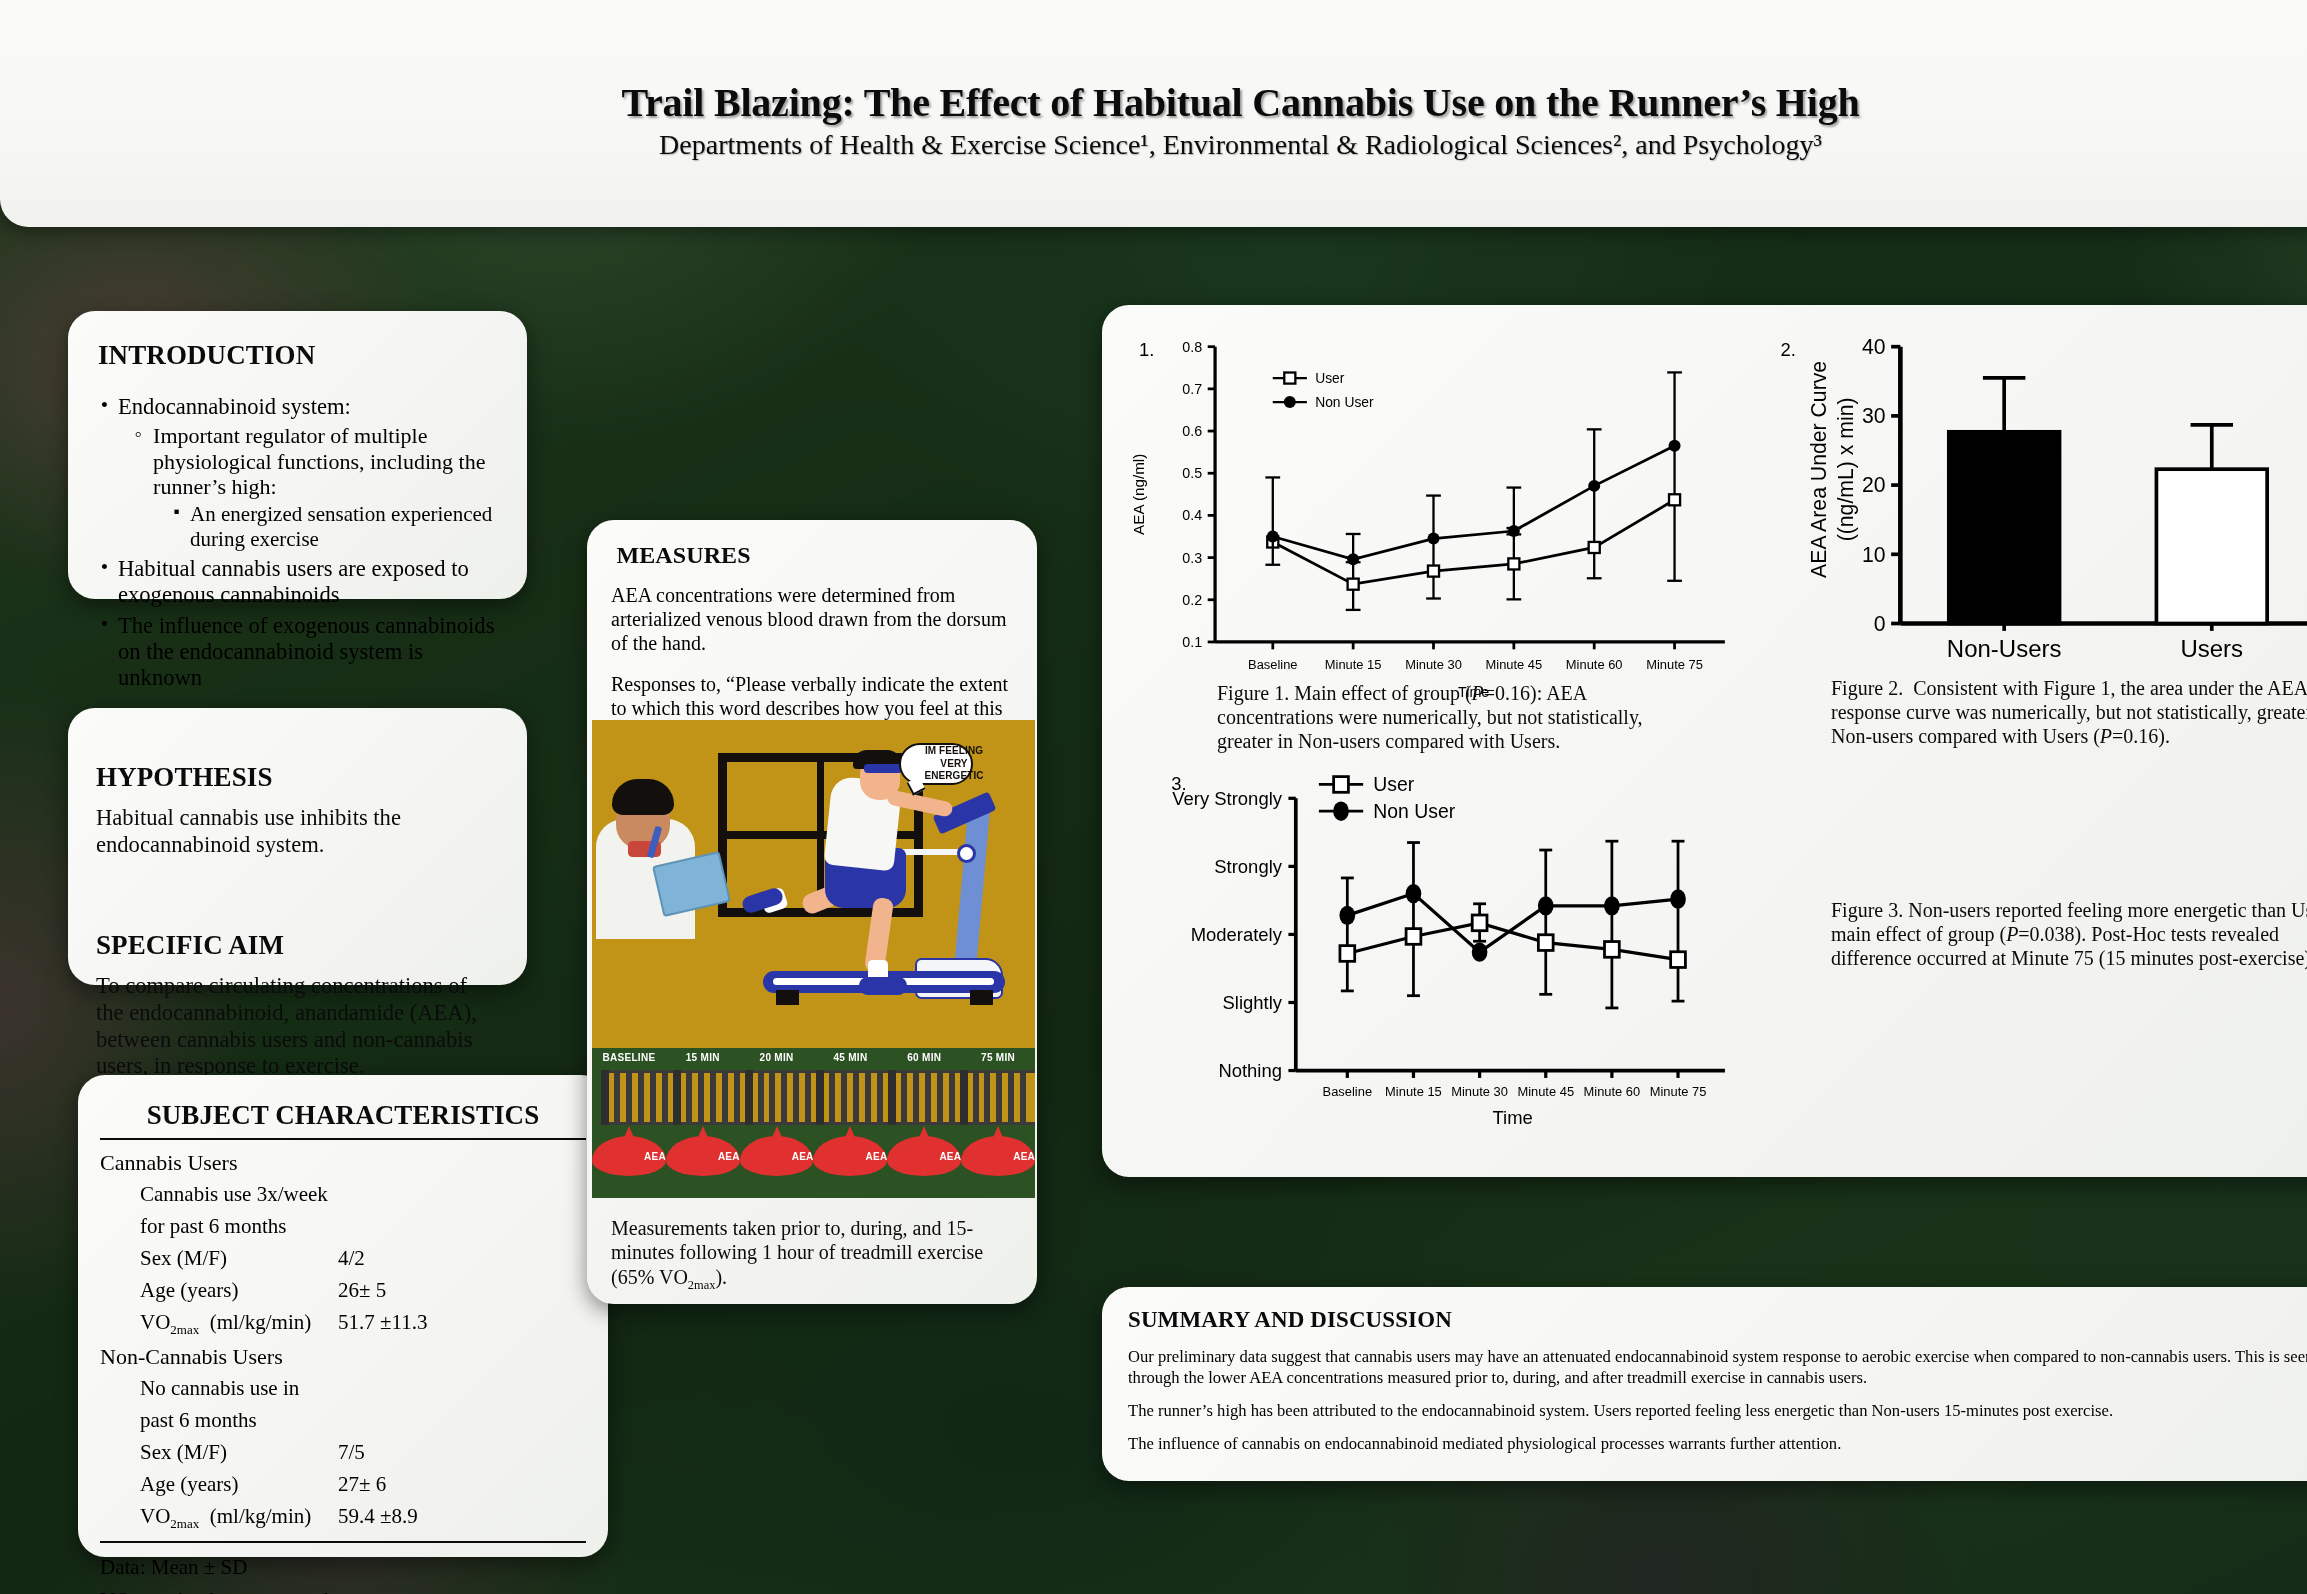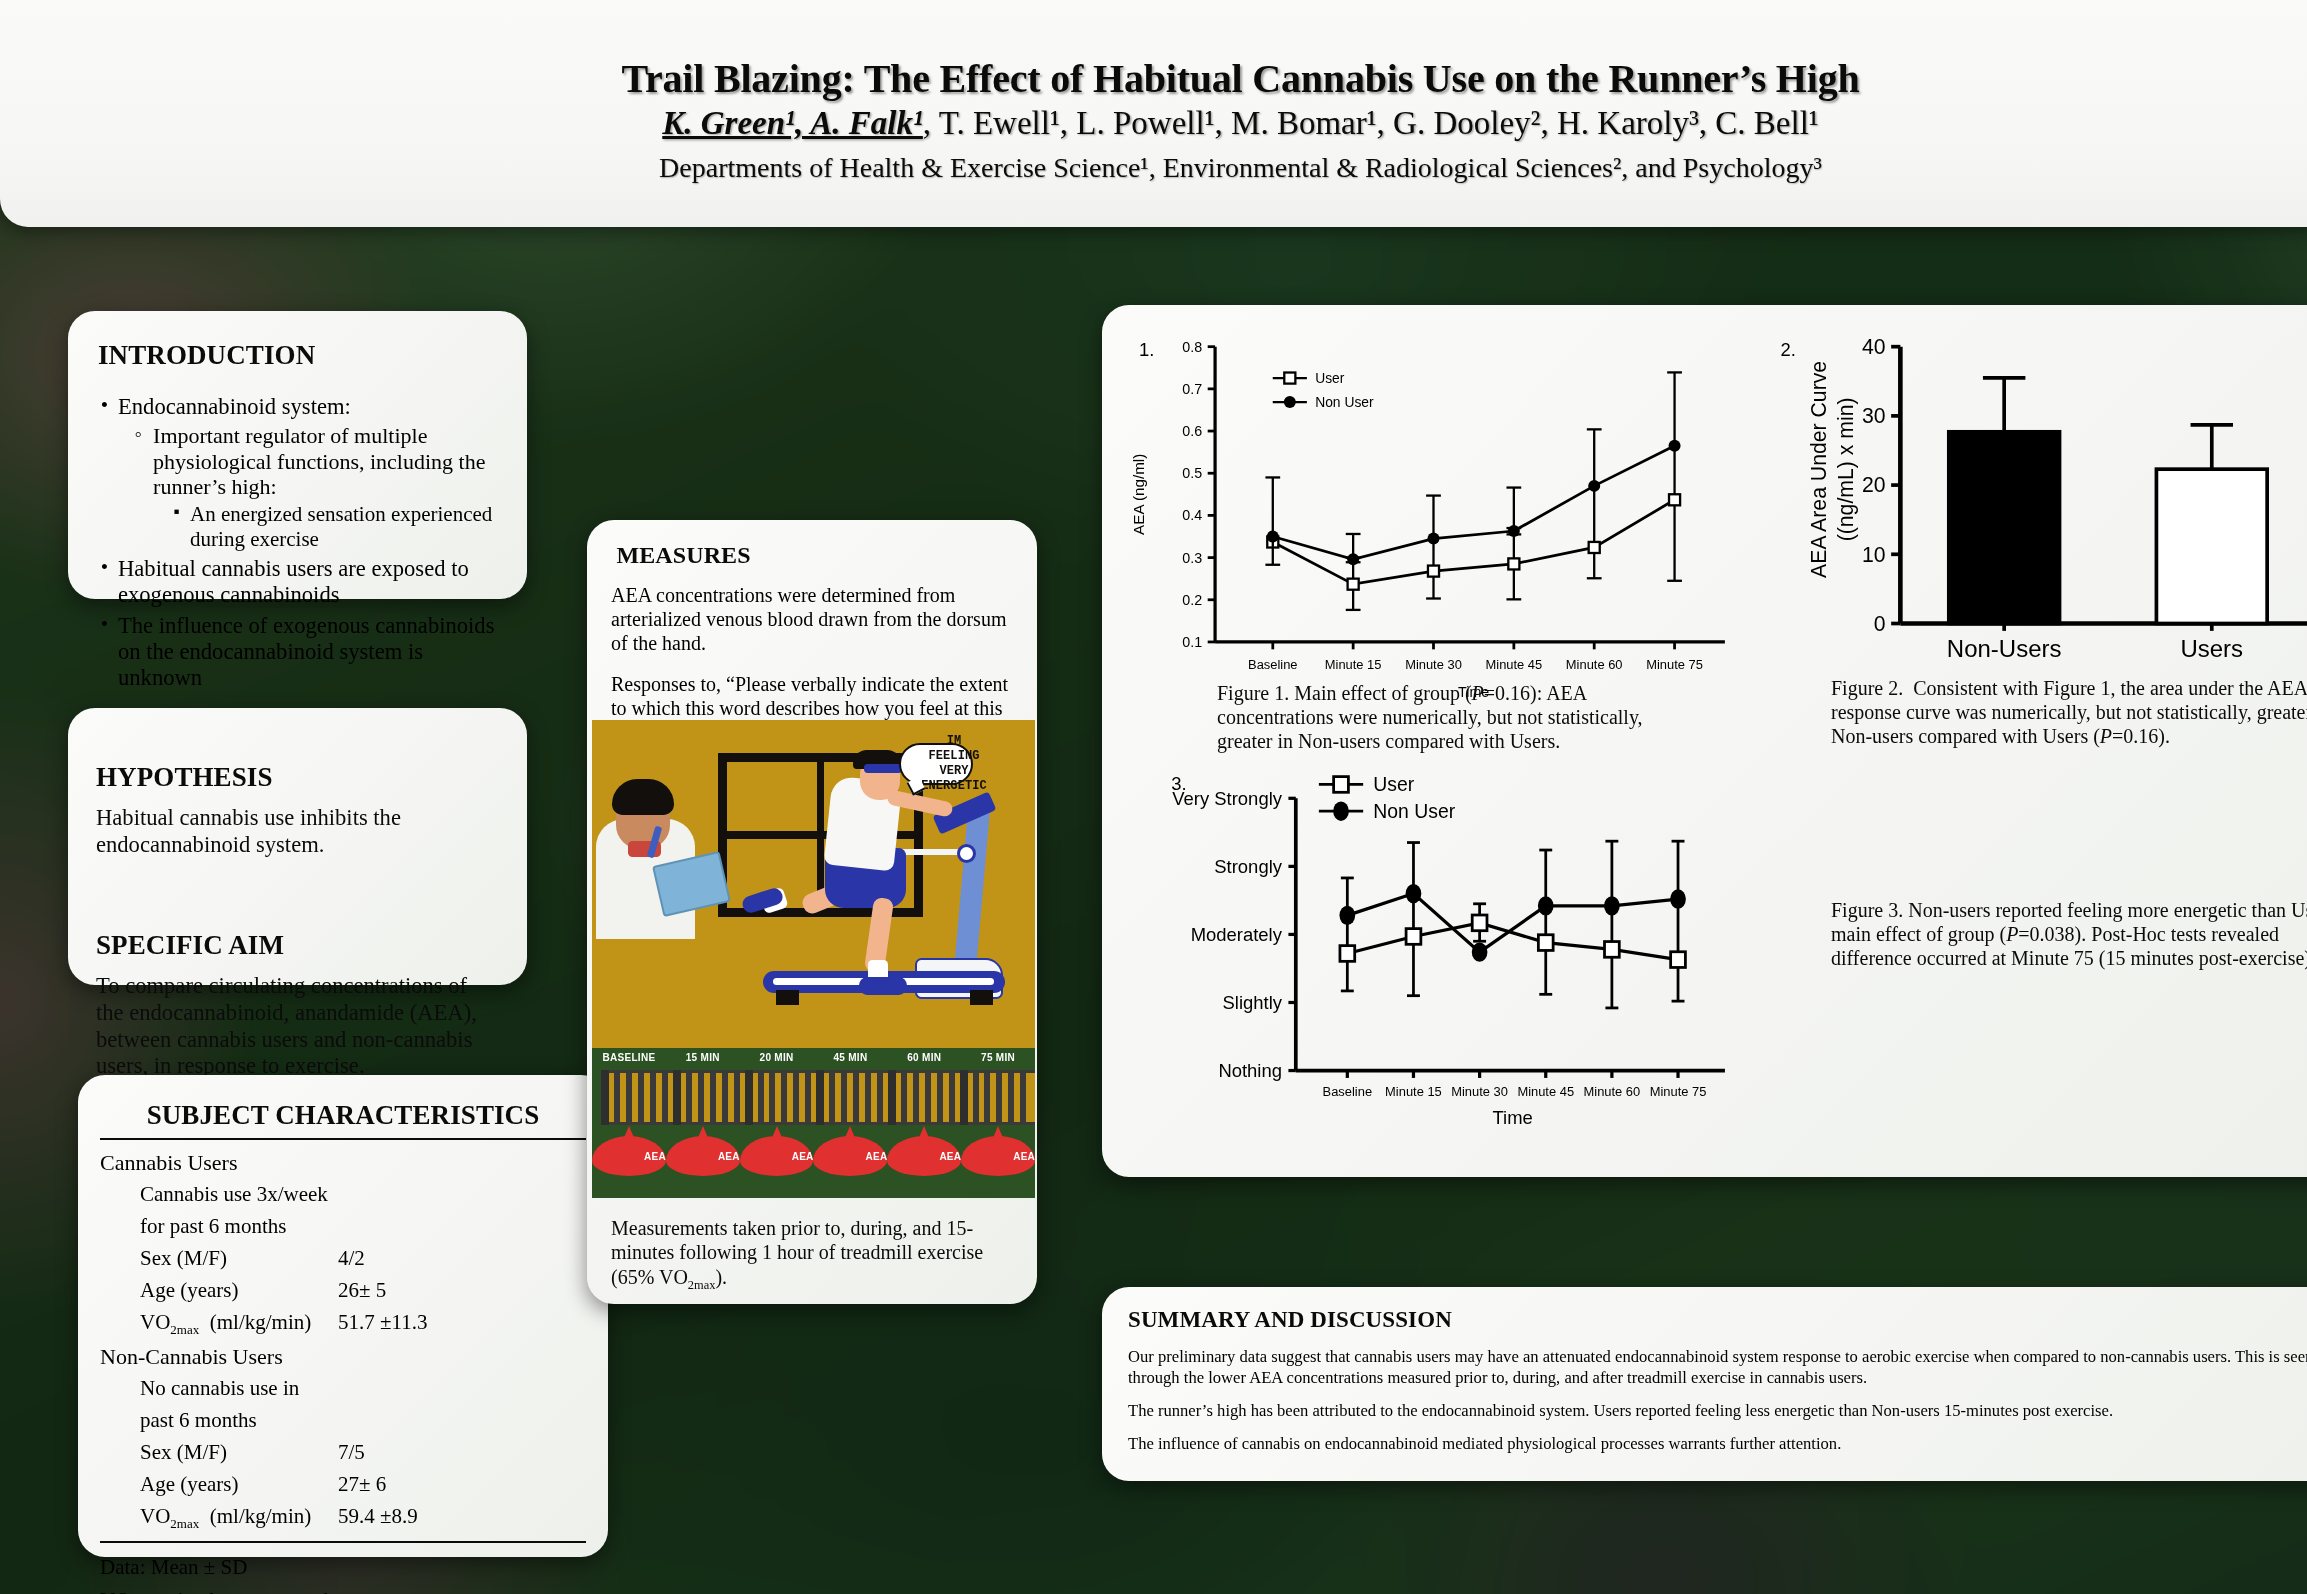--- a/index.html
+++ b/index.html
@@ -144,21 +144,21 @@
   #illus .r-arm   { position:absolute; left:295px; top:76px; width:66px; height:14.8px; background:#f2b48d;
      border-radius:8.3px; transform: rotate(12deg); }
   #illus .r-leg1  { position:absolute; left:277px; top:178px; width:20px; height:74px; background:#f2b48d; border-radius:8.3px; transform: rotate(8deg); }
   #illus .r-leg2  { position:absolute; left:209px; top:164px; width:69px; height:20px; background:#f2b48d; border-radius:9.2px; transform: rotate(-22deg); }
   #illus .r-sock1 { position:absolute; left:276px; top:240px; width:20px; height:24px; background:#fff; border-radius:4.6px; }
   #illus .r-shoe1 { position:absolute; left:267px; top:257px; width:48px; height:17.5px; background:#2a36a8; border-radius:8.3px; }
   #illus .r-sock2 { position:absolute; left:170px; top:170px; width:24px; height:21px; background:#fff; border-radius:5.5px; transform:rotate(-18deg);}
   #illus .r-shoe2 { position:absolute; left:150px; top:172px; width:41px; height:16.6px; background:#2a36a8; border-radius:8.3px; transform:rotate(-18deg);}
   #illus .bubble  { position:absolute; left:307px; top:23px; width:74px; height:42px; background:#fff;
      border:2.3px solid #120f0c; border-radius:21px; display:flex; align-items:center; justify-content:center; text-align:center; }
-  #illus .bubble span { font-family:Liberation Mono, monospace; font-weight:bold; font-size:12px; line-height:1.25; color:#120f0c; letter-spacing:0.1px;padding-left:36px; }
+  #illus .bubble span { font-family:Liberation Sans, sans-serif; font-weight:bold; font-size:10px; line-height:1.25; color:#120f0c; letter-spacing:0.1px;padding-left:36px; }
   #illus .bubble::after { content:""; position:absolute; left:8.3px; bottom:-10px; width:12px; height:12px;
      background:#fff; border-left:2.3px solid #120f0c; border-bottom:2.3px solid #120f0c; transform: rotate(-28deg); }
   
   #illus .tl { position:absolute; left:0; bottom:0; width:100%; height:150px; }
   #illus .tl-labels { position:absolute; left:0; top:3.7px; width:100%; height:16.6px; display:flex; }
   #illus .tl-labels div { flex:1; text-align:center; font-family:"Liberation Sans",sans-serif;
      font-weight:bold; font-size:10px; color:#fff; letter-spacing:0.3px; }
   #illus .fence { position:absolute; left:13px; top:22px; right:0; height:55px; background:#c19418;
      border-top:3.2px solid #3a3a3a; border-bottom:3.2px solid #3a3a3a; }
   #illus .slat { position:absolute; top:0; width:6px; height:100%; background:#3a3a3a; }
@@ -184,23 +184,20 @@
   svg text { font-family: "Liberation Sans", sans-serif; fill:#000; }
 </style>
 </head>
 <body>
 
 <div id="bg"></div>
 <div id="bg-dark"></div>
 
 <div id="header">
   <div id="poster-title">Trail Blazing: The Effect of Habitual Cannabis Use on the Runner’s High</div>
-  <div id="author-line">
-    <span class="lead">K. Green¹, A. Falk¹</span><span>, T. Ewell¹, L. Powell¹, M. Bomar¹, G. Dooley², H. Karoly³, C. Bell¹</span>
-  </div>
   <div id="dept-line">Departments of Health &amp; Exercise Science¹, Environmental &amp; Radiological Sciences², and Psychology³</div>
 </div>
 
 <div class="card" id="card-intro">
   <div class="inner">
     <div class="sec-title">INTRODUCTION</div>
     <ul class="lv1">
       <li>
         <span>Endocannabinoid system:</span>
         <ul class="lv2">

